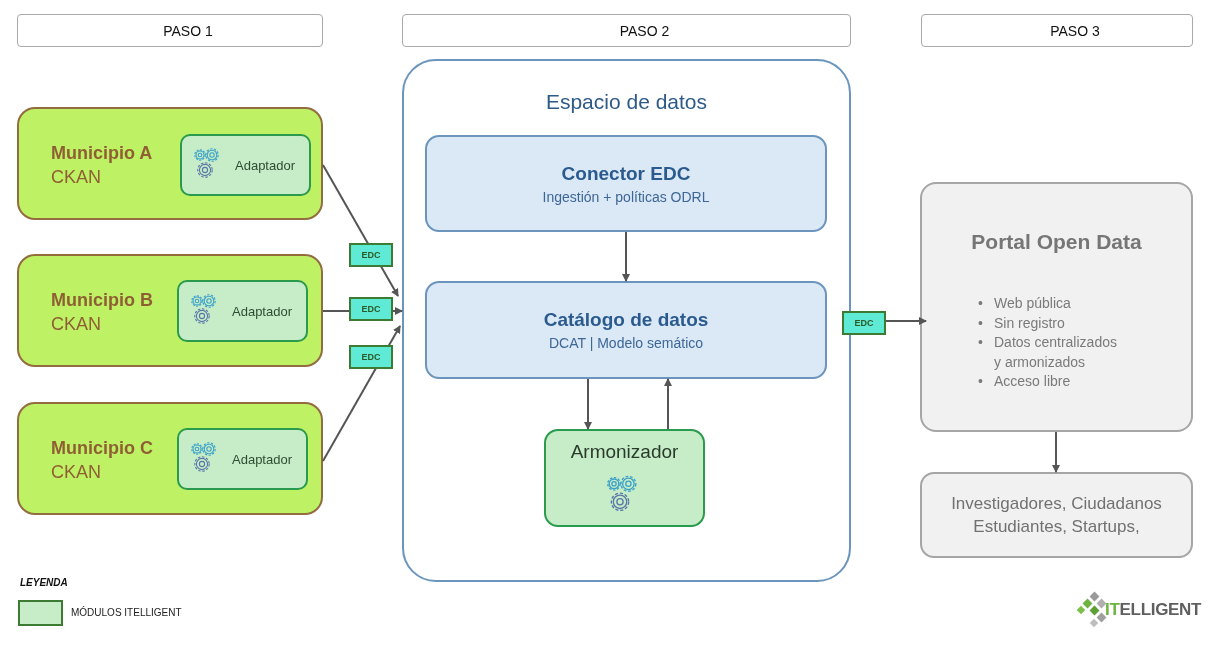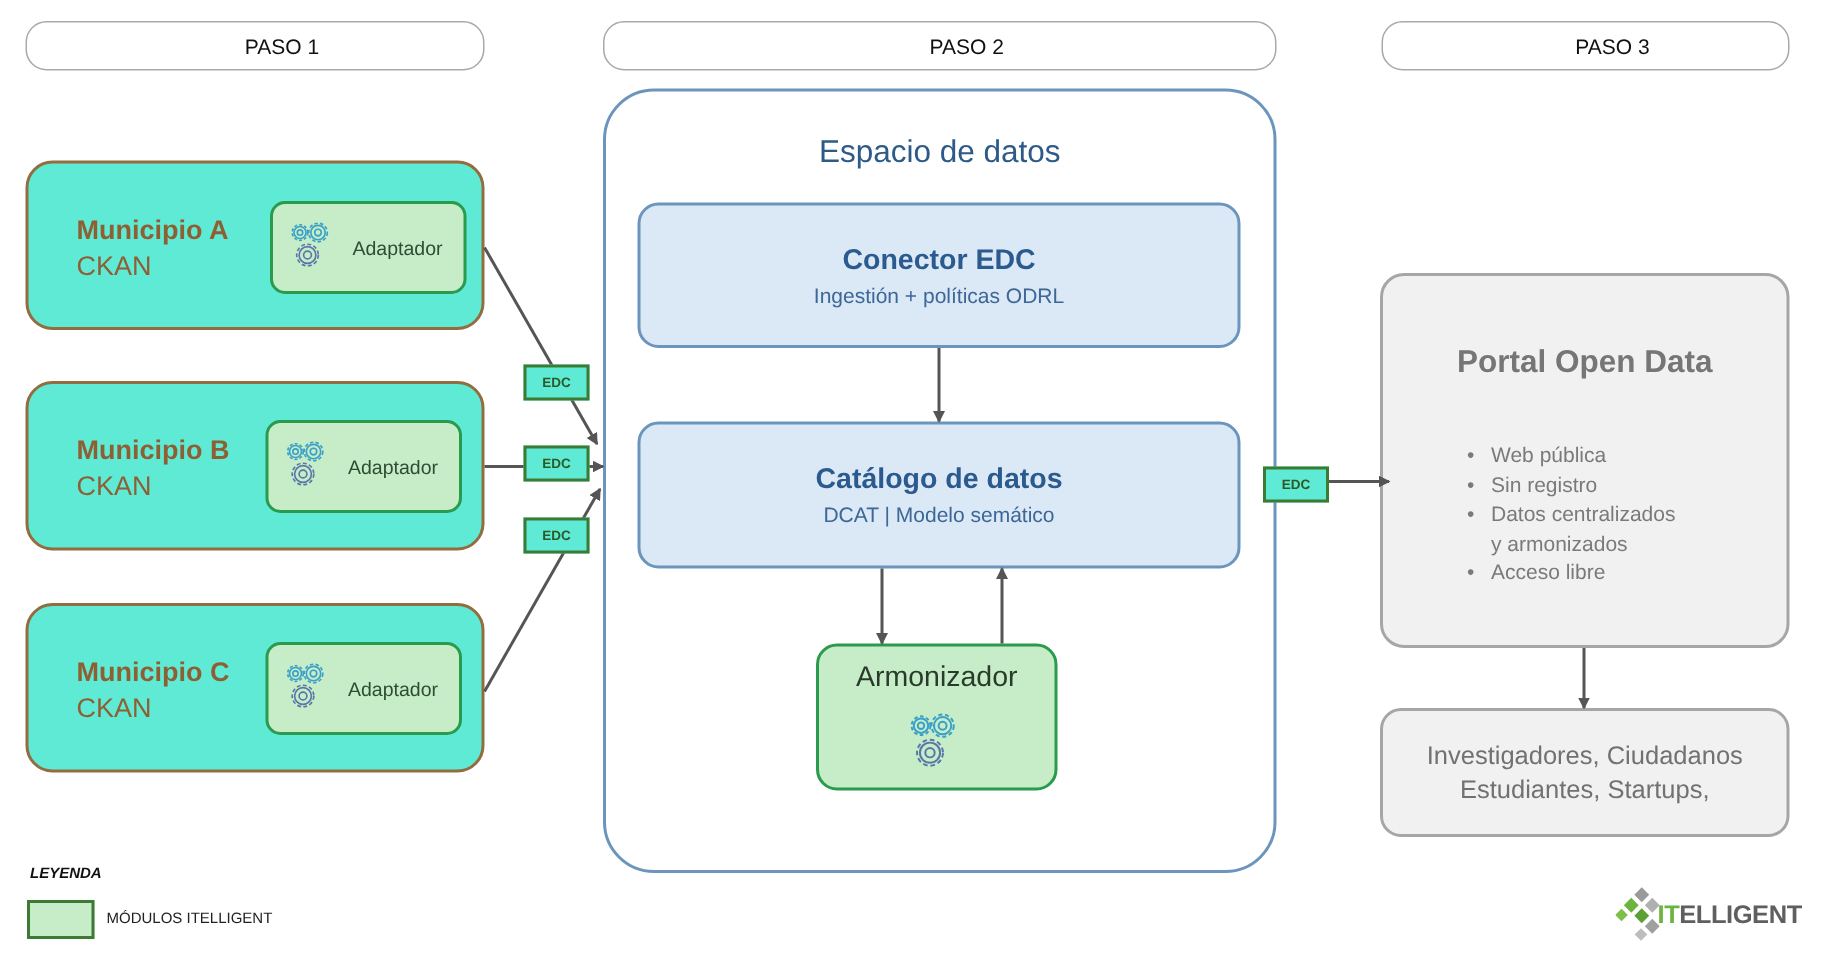--- a/index.html
+++ b/index.html
@@ -1,28 +1,28 @@
 <!DOCTYPE html>
 <html><head>
 <meta charset="utf-8">
 <style>
   * { box-sizing: border-box; margin: 0; padding: 0; }
   html, body { width: 1225px; height: 645px; background: #ffffff; overflow: hidden; }
   body { position: relative; font-family: "Liberation Sans", sans-serif; color: #222; }
 
   .step {
     position: absolute; top: 14px; height: 33px;
-    border: 1px solid #a9a9a9; border-radius: 14px; background: #fff;
+    border: 1px solid #a9a9a9; border-radius: 4px; background: #fff;
     display: flex; align-items: center; justify-content: center;
     font-size: 14px; color: #111; padding-left: 36px;
   }
 
   .muni {
     position: absolute; left: 17px; width: 306px; height: 113px;
-    background: #5eead4; border: 2px solid #936c3f; border-radius: 18px;
+    background: #bef264; border: 2px solid #936c3f; border-radius: 18px;
   }
   .muni .name { position: absolute; left: 32px; top: 34px; font-size: 18px; font-weight: bold; color: #8f5f34; }
   .muni .sub  { position: absolute; left: 32px; top: 58px; font-size: 18px; color: #8f5f34; }
 
   .adapter {
     position: absolute; width: 131px; height: 62px;
     background: #c6ecc8; border: 2px solid #2a9a4c; border-radius: 10px;
   }
   .adapter .gears { position: absolute; left: 10px; top: 10px; width: 36px; height: 40px; }
   .adapter .label { position: absolute; left: 53px; top: 22px; font-size: 13px; color: #2f4d33; }

